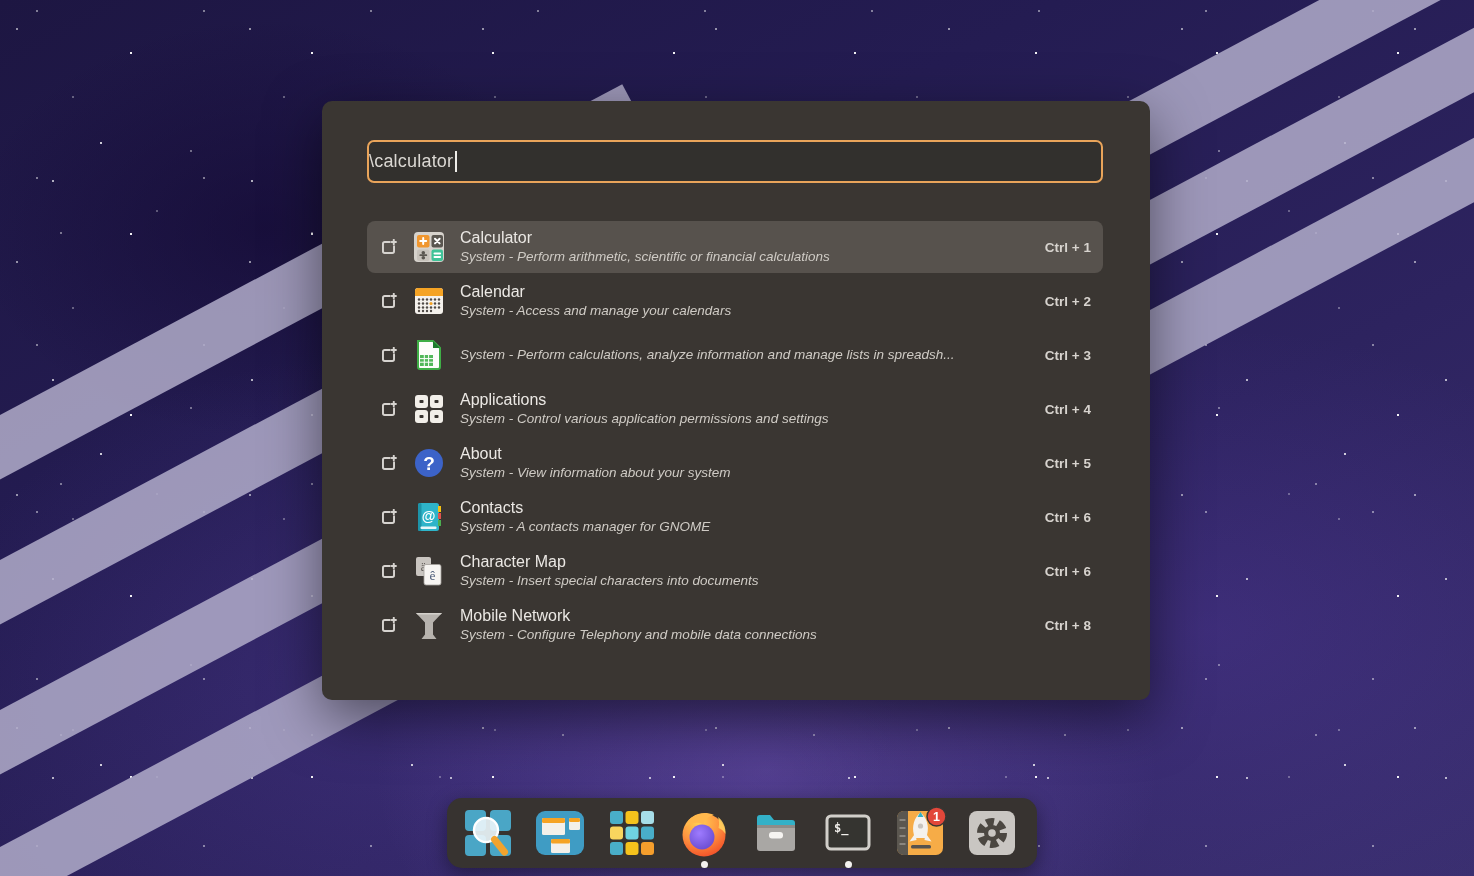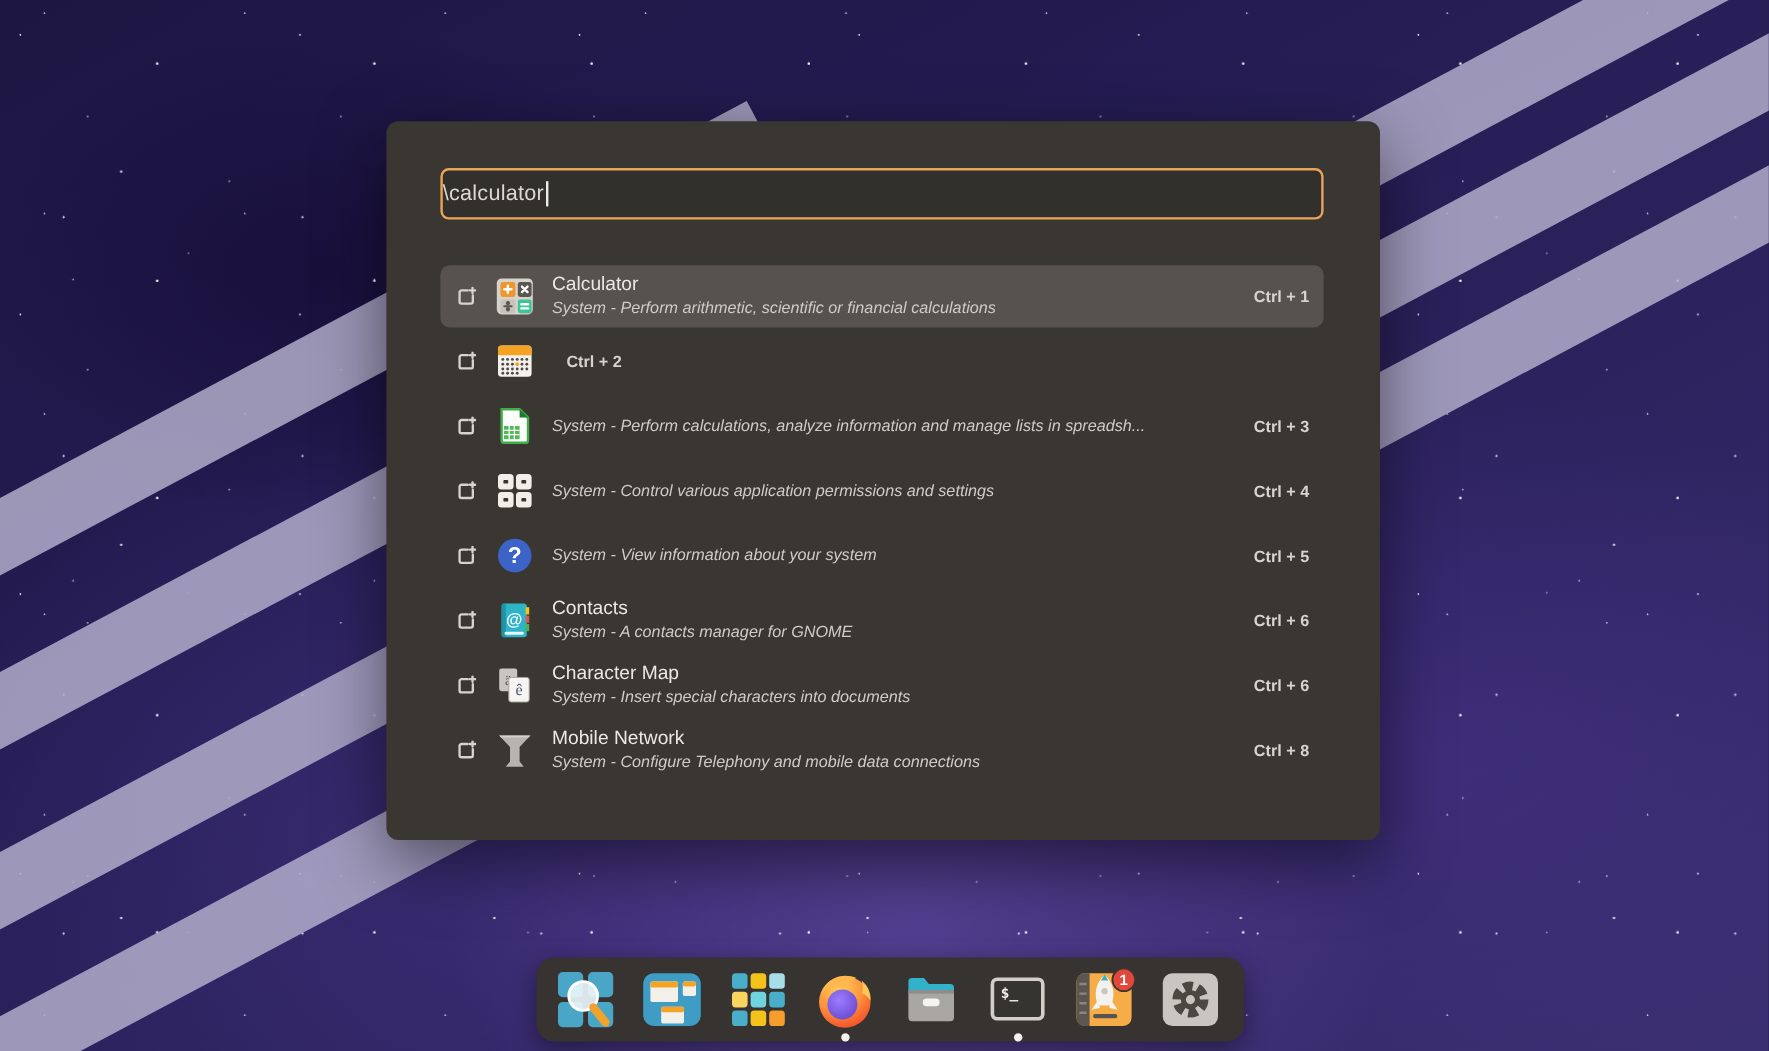--- a/index.html
+++ b/index.html
@@ -156,20 +156,24 @@
               <circle cx="23" cy="23.5" r="1.2"></circle>
               <circle cx="27" cy="23.5" r="1.2"></circle>
      <circle cx="7" cy="27" r="1.2"></circle>
               <circle cx="11" cy="27" r="1.2"></circle>
               <circle cx="15" cy="27" r="1.2"></circle>
               <circle cx="19" cy="27" r="1.2"></circle>
    </g>
    <circle cx="19" cy="19.5" r="1.6" fill="#f5a324"></circle>
           </svg>
         </span>
+    <div class="txt">
+      <div class="title">Calendar</div>
+      <div class="subtitle">System - Access and manage your calendars</div>
+    </div>
     <div class="shortcut">Ctrl + 2</div>
   </div>
       <div class="row">
     <span class="launch-ico">
       <svg viewBox="0 0 20 20" fill="none" stroke="#d6d3cf" stroke-width="2.3" stroke-linecap="round">
         <path d="M11.5 3.5 H5.5 a2 2 0 0 0 -2 2 V14.5 a2 2 0 0 0 2 2 H14.5 a2 2 0 0 0 2 -2 V8.5"></path>
         <path d="M16.2 0.9 v5.2 M13.6 3.5 h5.2"></path>
       </svg>
     </span>
     <span class="app-ico">
@@ -204,38 +208,40 @@
    </g>
    <g fill="#37332f">
      <rect x="7.5" y="8" width="4" height="3" rx="0.8"></rect>
               <rect x="22.5" y="8" width="4" height="3" rx="0.8"></rect>
      <rect x="7.5" y="23" width="4" height="3" rx="0.8"></rect>
               <rect x="22.5" y="23" width="4" height="3" rx="0.8"></rect>
    </g>
           </svg>
         </span>
     <div class="txt">
+      <div class="title">Applications</div>
       <div class="subtitle">System - Control various application permissions and settings</div>
     </div>
     <div class="shortcut">Ctrl + 4</div>
   </div>
       <div class="row">
     <span class="launch-ico">
       <svg viewBox="0 0 20 20" fill="none" stroke="#d6d3cf" stroke-width="2.3" stroke-linecap="round">
         <path d="M11.5 3.5 H5.5 a2 2 0 0 0 -2 2 V14.5 a2 2 0 0 0 2 2 H14.5 a2 2 0 0 0 2 -2 V8.5"></path>
         <path d="M16.2 0.9 v5.2 M13.6 3.5 h5.2"></path>
       </svg>
     </span>
     <span class="app-ico">
           <svg viewBox="0 0 34 34">
    <circle cx="17" cy="17" r="14" fill="#3c63c8"></circle>
    <text x="17" y="23.5" font-size="19" font-weight="bold" fill="#ffffff" text-anchor="middle" font-family="'Liberation Sans',sans-serif">?</text>
           </svg>
         </span>
     <div class="txt">
+      <div class="title">About</div>
       <div class="subtitle">System - View information about your system</div>
     </div>
     <div class="shortcut">Ctrl + 5</div>
   </div>
       <div class="row">
     <span class="launch-ico">
       <svg viewBox="0 0 20 20" fill="none" stroke="#d6d3cf" stroke-width="2.3" stroke-linecap="round">
         <path d="M11.5 3.5 H5.5 a2 2 0 0 0 -2 2 V14.5 a2 2 0 0 0 2 2 H14.5 a2 2 0 0 0 2 -2 V8.5"></path>
         <path d="M16.2 0.9 v5.2 M13.6 3.5 h5.2"></path>
       </svg>

